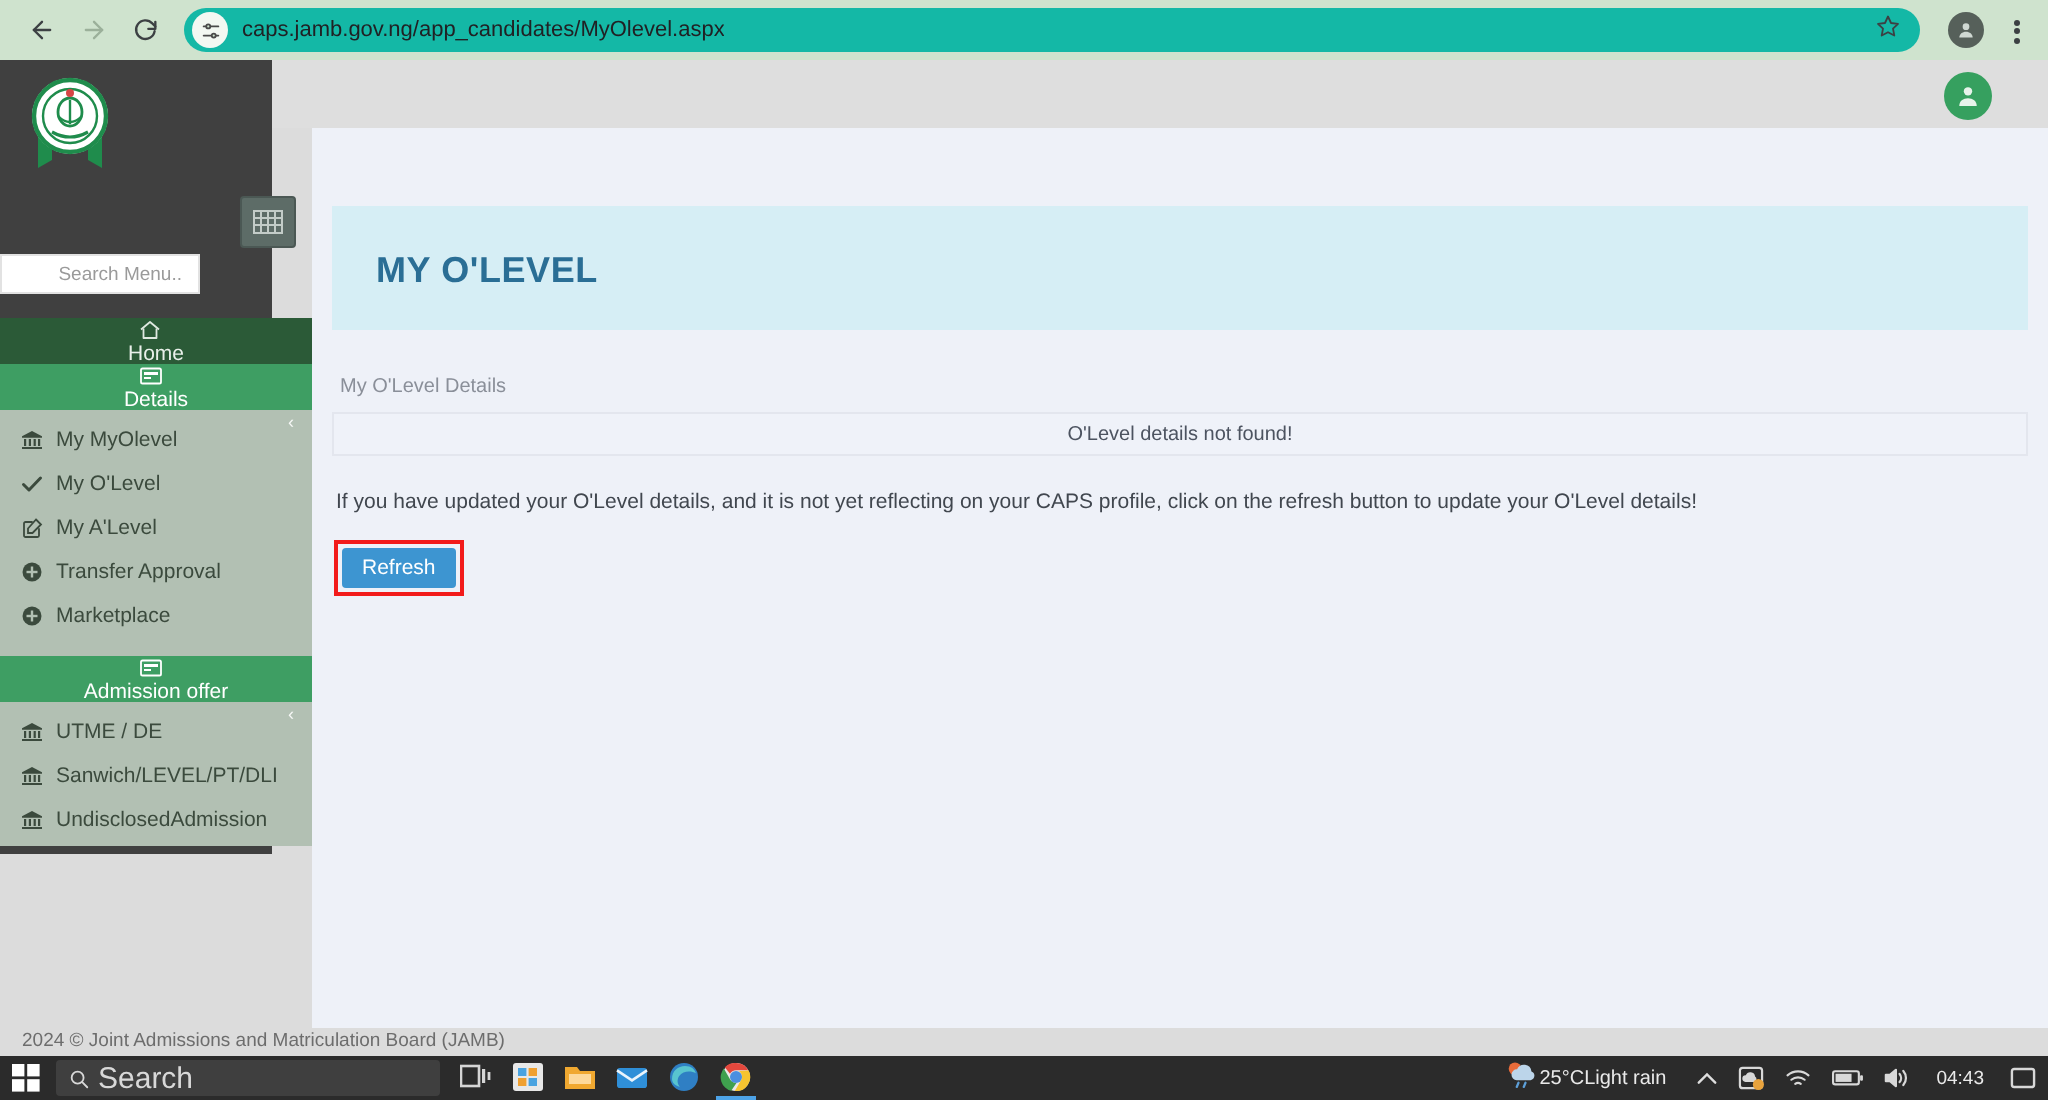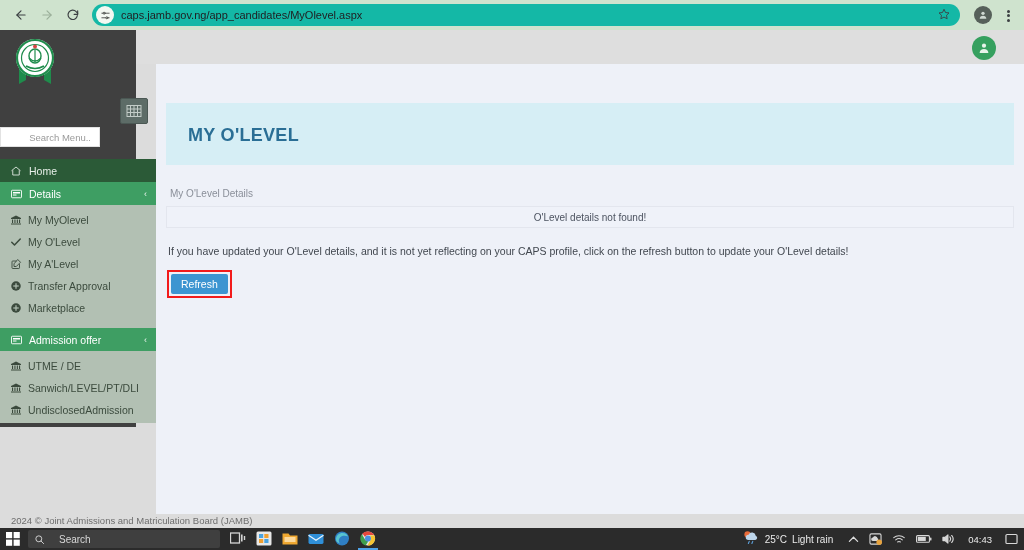--- a/index.html
+++ b/index.html
@@ -87,21 +87,21 @@
   .search-menu input {
     border: 0; outline: 0; width: 100%; text-align: right;
     font-family: "Liberation Sans", sans-serif; font-size: 9.5px;
     color: #8a8a8a; background: transparent;
   }
   .search-menu input::placeholder { color: #9a9a9a; }
 
   .nav { position: absolute; left: 0; top: 129px; width: 156px; }
   .nav-item {
     display: flex; align-items: center; height: 22px; padding: 0 9px;
-    font-size: 10.5px; color: #e9f0ea;
+    font-size: 10.5px; color: #e9f0ea; flex-direction: column;
   }
   .nav-item.home { background: #2b5a37; height: 23px; }
   .nav-item.section { background: #3e9e63; height: 23px; color: #ffffff; }
   .nav-item .ico {
     width: 14px; display: inline-flex; align-items: center;
     justify-content: center; margin-right: 6px; flex: 0 0 auto;
   }
   .nav-item .caret { margin-left: auto; font-size: 9px; opacity: .9; }
   .sub { background: #b2c0b3; padding: 4px 0 2px 0; }
   .sub-item {
@@ -168,29 +168,29 @@
     background: #2b2b2b; display: flex; align-items: center;
   }
   .start-btn {
     width: 26px; height: 22px; display: flex; align-items: center;
     justify-content: center;
   }
   .tb-search {
     width: 192px; height: 18px; background: #3f3f3f; border-radius: 2px;
     display: flex; align-items: center; padding: 0 6px; margin-left: 2px;
   }
-  .tb-search .lbl { font-size: 10px; color: #d8d8d8; margin-left: 14px; }
+  .tb-search .lbl { font-size: 15px; color: #d8d8d8; margin-left: 4px; }
   .tb-icons { display: flex; align-items: center; margin-left: 10px; gap: 10px; }
   .tb-ico { width: 16px; height: 16px; position: relative; }
   .tb-ico.active::after {
     content: ''; position: absolute; left: -2px; right: -2px; bottom: -3px;
     height: 2px; background: #4da3e8;
   }
   .tray { margin-left: auto; display: flex; align-items: center; padding-right: 4px; }
-  .weather { display: flex; align-items: center; gap: 5px; margin-right: 10px; }
+  .weather { display: flex; align-items: center; margin-right: 10px; }
   .weather .wtxt { font-size: 10px; color: #eaeaea; }
   .tray-ico { margin: 0 5px; display: flex; align-items: center; }
   .tray-clock { font-size: 9.5px; color: #eaeaea; margin: 0 8px; }
   .tray-notify { margin-right: 2px; }
 </style>
 </head>
 <body>
 
 <div id="screen">
 

